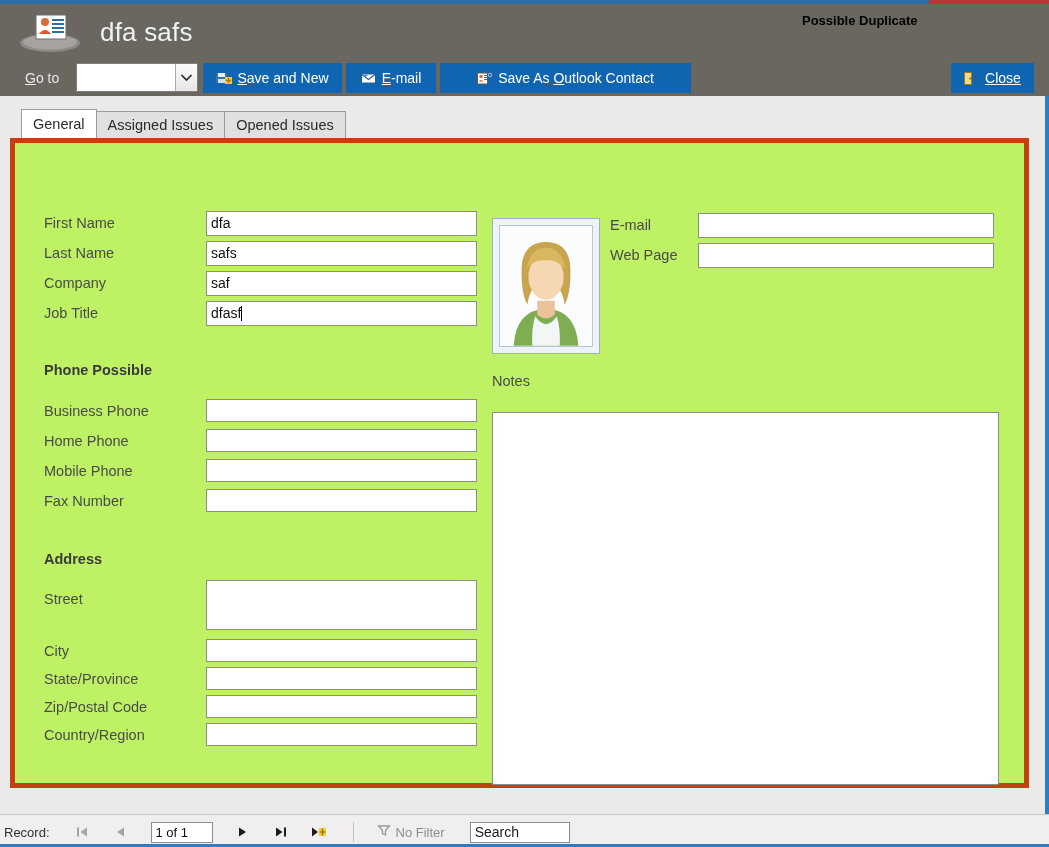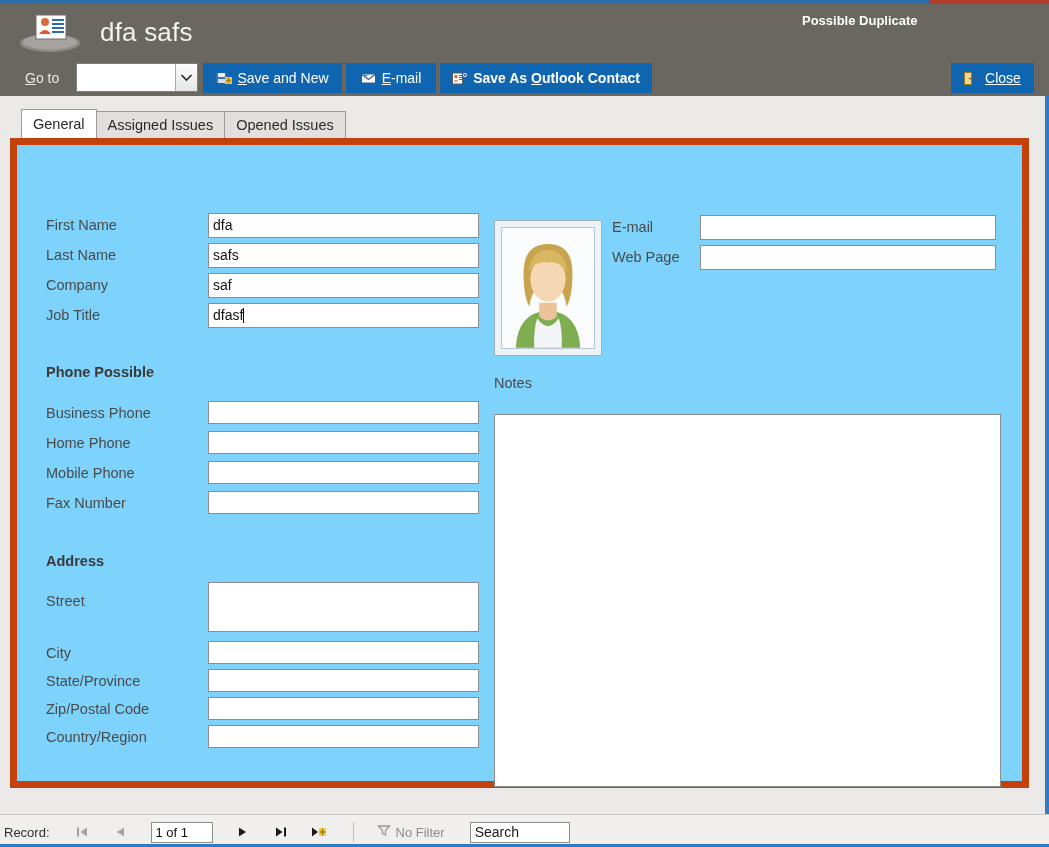--- a/index.html
+++ b/index.html
@@ -61,21 +61,21 @@
     color: #f2f2f2;
     font-family: "Liberation Sans", sans-serif;
     letter-spacing: 0.2px;
     white-space: nowrap;
   }
   .dup-warning {
     position: absolute;
     left: 802px; top: 9px;
     font-size: 13px;
     font-weight: bold;
-    color: #ffffff;
+    color: #000000;
     white-space: nowrap;
   }
 
   
   .goto-label {
     position: absolute;
     left: 25px; top: 66px;
     font-size: 14px;
     color: #e9e9e9;
     white-space: nowrap;
@@ -122,21 +122,21 @@
     box-sizing: border-box;
     padding: 8px 10px;
     white-space: nowrap;
     cursor: pointer;
     border: none;
   }
   .tb-btn .lbl { display:inline-block; }
   .tb-btn u { text-decoration: underline; }
   #btn-save-new  { left: 203px; width: 139px; }
   #btn-email     { left: 346px; width: 90px;  }
-  #btn-outlook   { left: 440px; width: 212px; font-weight: bold; }
+  #btn-outlook   { left: 440px; width: 251px; }
   #btn-close     { left: 951px; width: 83px; text-decoration: underline;  }
 
   .mini-ico { display:inline-block; width:16px; height:13px; flex:0 0 auto; }
 
   
   .form-area {
     position: absolute;
     left: 0; top: 96px;
     width: 1049px; height: 718px;
     background: #eceae8;
@@ -173,22 +173,22 @@
     height: 29px;
     z-index: 3;
     border-color: #9b9b9b;
   }
 
   
   .panel {
     position: absolute;
     left: 10px; top: 42px;
     width: 1019px; height: 650px;
-    background: #7dd3fc;
-    border: 7px solid #c2410c;
+    background: #bef264;
+    border: 5px solid #c2410c;
     box-sizing: border-box;
   }
 
   
   .fld-label {
     position: absolute;
     font-size: 14.5px;
     color: #4a4a4a;
     white-space: nowrap;
   }

